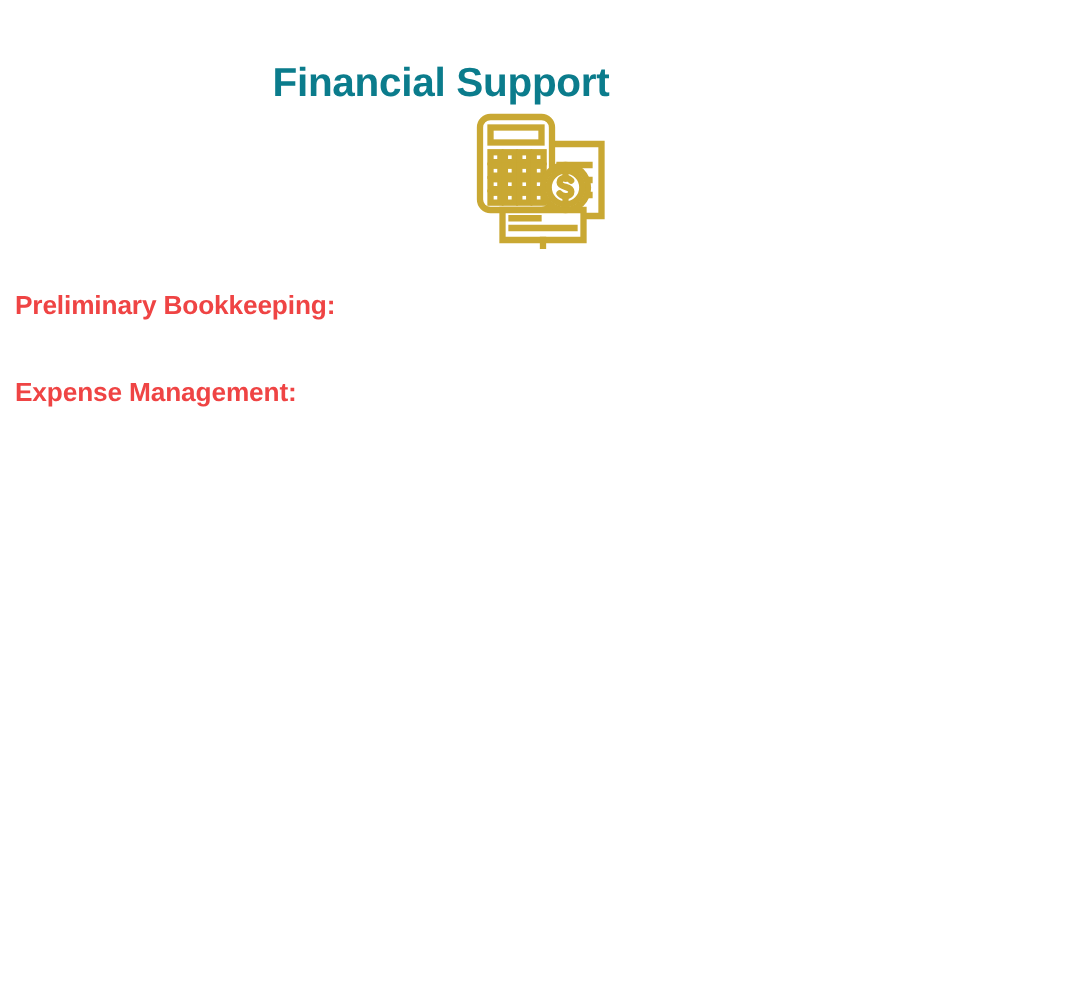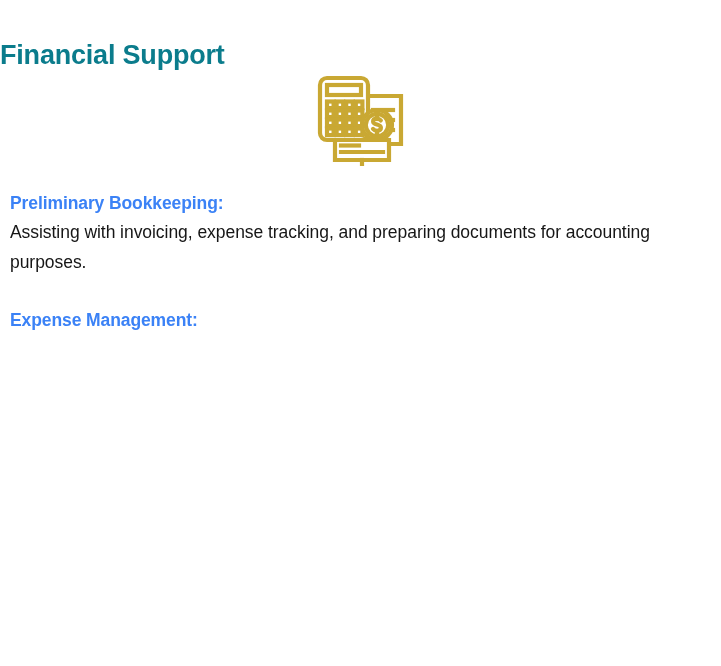--- a/index.html
+++ b/index.html
@@ -21,20 +21,21 @@
     height: 666px;
     background: #ffffff;
   }
 
   
   .title {
     position: absolute;
     top: 21px;
     left: 0;
     width: 588px;
+    text-align: center;
     font-size: 27px;
     font-weight: bold;
     color: #0b7c8c;
     letter-spacing: -0.2px;
     line-height: 32px;
     white-space: nowrap;
   }
 
   
   .icon-wrap {
@@ -62,21 +63,21 @@
   .section {
     margin-bottom: 28px;
   }
   .section:last-child {
     margin-bottom: 0;
   }
 
   .section-heading {
     font-size: 17.5px;
     font-weight: bold;
-    color: #3b82f6;
+    color: #ef4444;
     line-height: 30px;
     margin: 0 0 0 0;
     letter-spacing: -0.1px;
   }
 
   .section-body {
     font-size: 17.5px;
     font-weight: normal;
     color: #161616;
     line-height: 29.5px;
@@ -138,21 +139,20 @@
         <path d="M62 42.4 V45.2" stroke-linecap="round"></path>
         <path d="M62 56.9 V59.7" stroke-linecap="round"></path>
       </g>
     </svg>
   </div>
 
   <div class="content">
 
     <div class="section">
       <div class="section-heading">Preliminary Bookkeeping:</div>
-      <p class="section-body">Assisting with invoicing, expense tracking, and preparing documents for accounting purposes.</p>
     </div>
 
     <div class="section">
       <div class="section-heading">Expense Management:</div>
     </div>
 
     <div class="section">
     </div>
 
   </div>

